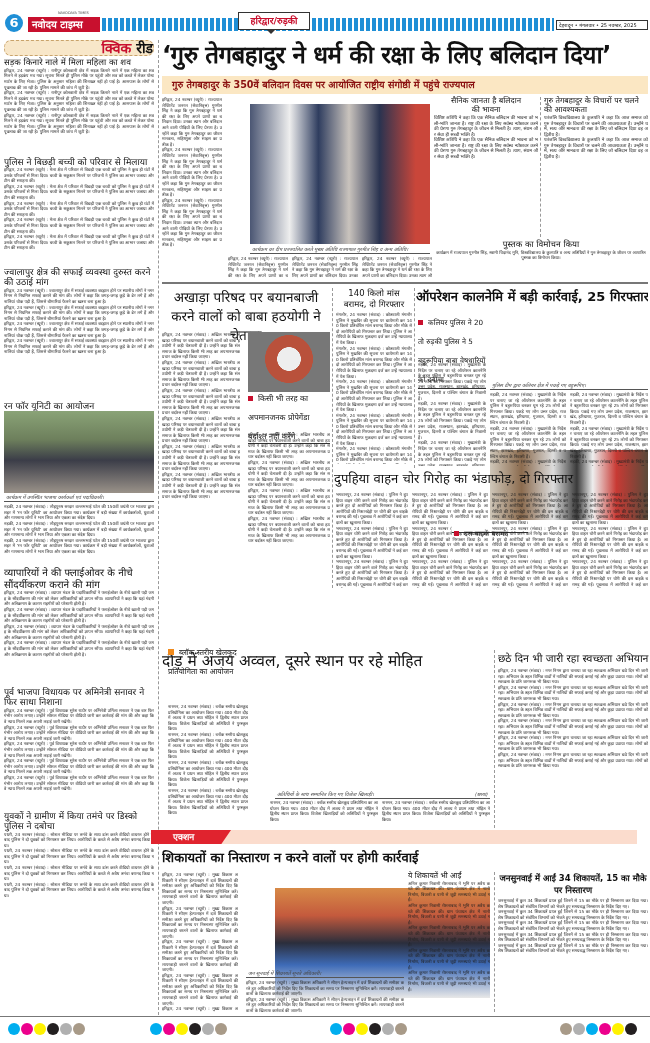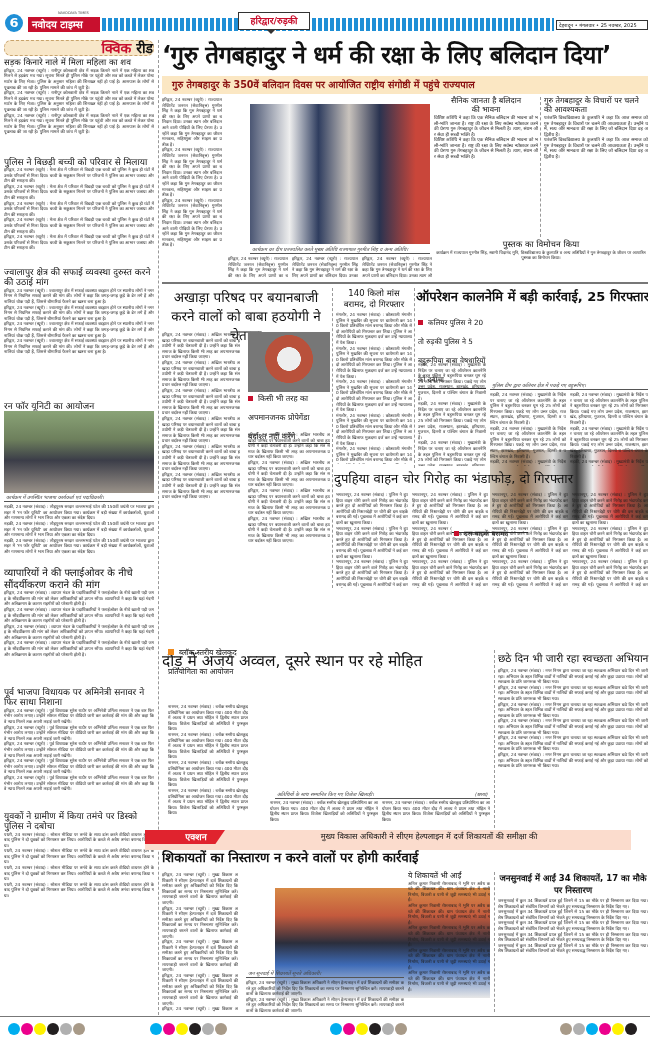--- a/index.html
+++ b/index.html
@@ -259,23 +259,22 @@
   <div class="filler" style="height:158px;margin-top:2px;">
       <span>हरिद्वार, 24 नवम्बर (संवाद) : नगर निगम द्वारा चलाया जा रहा स्वच्छता अभियान छठे दिन भी जारी रहा। अभियान के तहत विभिन्न वार्डों में नालियों की सफाई कराई गई और कूड़ा उठाया गया। लोगों को स्वच्छता के प्रति जागरूक भी किया गया।</span>
       <span>हरिद्वार, 24 नवम्बर (संवाद) : नगर निगम द्वारा चलाया जा रहा स्वच्छता अभियान छठे दिन भी जारी रहा। अभियान के तहत विभिन्न वार्डों में नालियों की सफाई कराई गई और कूड़ा उठाया गया। लोगों को स्वच्छता के प्रति जागरूक भी किया गया।</span>
       <span>हरिद्वार, 24 नवम्बर (संवाद) : नगर निगम द्वारा चलाया जा रहा स्वच्छता अभियान छठे दिन भी जारी रहा। अभियान के तहत विभिन्न वार्डों में नालियों की सफाई कराई गई और कूड़ा उठाया गया। लोगों को स्वच्छता के प्रति जागरूक भी किया गया।</span>
       <span>हरिद्वार, 24 नवम्बर (संवाद) : नगर निगम द्वारा चलाया जा रहा स्वच्छता अभियान छठे दिन भी जारी रहा। अभियान के तहत विभिन्न वार्डों में नालियों की सफाई कराई गई और कूड़ा उठाया गया। लोगों को स्वच्छता के प्रति जागरूक भी किया गया।</span>
       <span>हरिद्वार, 24 नवम्बर (संवाद) : नगर निगम द्वारा चलाया जा रहा स्वच्छता अभियान छठे दिन भी जारी रहा। अभियान के तहत विभिन्न वार्डों में नालियों की सफाई कराई गई और कूड़ा उठाया गया। लोगों को स्वच्छता के प्रति जागरूक भी किया गया।</span>
       <span>हरिद्वार, 24 नवम्बर (संवाद) : नगर निगम द्वारा चलाया जा रहा स्वच्छता अभियान छठे दिन भी जारी रहा। अभियान के तहत विभिन्न वार्डों में नालियों की सफाई कराई गई और कूड़ा उठाया गया। लोगों को स्वच्छता के प्रति जागरूक भी किया गया।</span>
     </div>
 </div>
 
-<div class="abs" style="left:145px;top:830px;width:486px;height:20px;background:#fbdccd;text-align:center;">
+<div class="abs" style="left:151px;top:830px;width:486px;height:14px;background:#fbdccd;">
   <div class="abs" style="left:0;top:0;width:80px;height:14px;background:#e0232e;color:#fff;font-size:9px;font-weight:bold;line-height:14px;padding-left:22px;clip-path:polygon(0 0,100% 0,88% 100%,0 100%);">एक्शन</div>
-  <div class="abs" style="left:84px;top:0;width:400px;font-size:8px;line-height:14px;white-space:nowrap;overflow:hidden;">मुख्य विकास अधिकारी ने सीएम हेल्पलाइन में दर्ज शिकायतों की समीक्षा की</div>
 </div>
 <div class="abs" style="left:162px;top:846px;width:486px;font-size:13px;font-weight:bold;white-space:nowrap;overflow:hidden;line-height:24px;">शिकायतों का निस्तारण न करने वालों पर होगी कार्रवाई</div>
 <div class="abs filler" style="left:162px;top:872px;width:76px;height:140px;">
     <span>हरिद्वार, 24 नवम्बर (ब्यूरो) : मुख्य विकास अधिकारी ने सीएम हेल्पलाइन में दर्ज शिकायतों की समीक्षा करते हुए अधिकारियों को निर्देश दिए कि शिकायतों का समय पर निस्तारण सुनिश्चित करें। लापरवाही बरतने वालों के खिलाफ कार्रवाई की जाएगी।</span>
     <span>हरिद्वार, 24 नवम्बर (ब्यूरो) : मुख्य विकास अधिकारी ने सीएम हेल्पलाइन में दर्ज शिकायतों की समीक्षा करते हुए अधिकारियों को निर्देश दिए कि शिकायतों का समय पर निस्तारण सुनिश्चित करें। लापरवाही बरतने वालों के खिलाफ कार्रवाई की जाएगी।</span>
     <span>हरिद्वार, 24 नवम्बर (ब्यूरो) : मुख्य विकास अधिकारी ने सीएम हेल्पलाइन में दर्ज शिकायतों की समीक्षा करते हुए अधिकारियों को निर्देश दिए कि शिकायतों का समय पर निस्तारण सुनिश्चित करें। लापरवाही बरतने वालों के खिलाफ कार्रवाई की जाएगी।</span>
     <span>हरिद्वार, 24 नवम्बर (ब्यूरो) : मुख्य विकास अधिकारी ने सीएम हेल्पलाइन में दर्ज शिकायतों की समीक्षा करते हुए अधिकारियों को निर्देश दिए कि शिकायतों का समय पर निस्तारण सुनिश्चित करें। लापरवाही बरतने वालों के खिलाफ कार्रवाई की जाएगी।</span>
     <span>हरिद्वार, 24 नवम्बर (ब्यूरो) : मुख्य विकास अधिकारी ने सीएम हेल्पलाइन में दर्ज शिकायतों की समीक्षा करते हुए अधिकारियों को निर्देश दिए कि शिकायतों का समय पर निस्तारण सुनिश्चित करें। लापरवाही बरतने वालों के खिलाफ कार्रवाई की जाएगी।</span>
   </div>
 
@@ -289,21 +288,21 @@
   <div class="filler" style="height:128px;">
       <span>अनिल कुमार निवासी रोशनाबाद ने भूमि पर अवैध कब्जे की शिकायत की। ग्राम पंचायत क्षेत्र में नाली निर्माण, बिजली व पानी से जुड़ी समस्याएं भी उठाई गईं।</span>
       <span>अनिल कुमार निवासी रोशनाबाद ने भूमि पर अवैध कब्जे की शिकायत की। ग्राम पंचायत क्षेत्र में नाली निर्माण, बिजली व पानी से जुड़ी समस्याएं भी उठाई गईं।</span>
       <span>अनिल कुमार निवासी रोशनाबाद ने भूमि पर अवैध कब्जे की शिकायत की। ग्राम पंचायत क्षेत्र में नाली निर्माण, बिजली व पानी से जुड़ी समस्याएं भी उठाई गईं।</span>
       <span>अनिल कुमार निवासी रोशनाबाद ने भूमि पर अवैध कब्जे की शिकायत की। ग्राम पंचायत क्षेत्र में नाली निर्माण, बिजली व पानी से जुड़ी समस्याएं भी उठाई गईं।</span>
       <span>अनिल कुमार निवासी रोशनाबाद ने भूमि पर अवैध कब्जे की शिकायत की। ग्राम पंचायत क्षेत्र में नाली निर्माण, बिजली व पानी से जुड़ी समस्याएं भी उठाई गईं।</span>
     </div>
 </div>
 <div class="abs vrule" style="left:494px;top:872px;height:140px;"></div>
 <div class="abs" style="left:498px;top:872px;width:150px;height:140px;">
-  <div class="h2" style="font-size:8.5px;font-weight:bold;text-align:center;line-height:12px;">जनसुनवाई में आईं 34 शिकायतें, 17 का मौके पर निस्तारण</div>
+  <div class="h2" style="font-size:8.5px;font-weight:bold;text-align:center;line-height:12px;">जनसुनवाई में आईं 34 शिकायतें, 15 का मौके पर निस्तारण</div>
   <div class="filler" style="height:110px;margin-top:2px;">
       <span>जनसुनवाई में कुल 34 शिकायतें प्राप्त हुईं जिनमें से 15 का मौके पर ही निस्तारण कर दिया गया। शेष शिकायतों को संबंधित विभागों को भेजते हुए समयबद्ध निस्तारण के निर्देश दिए गए।</span>
       <span>जनसुनवाई में कुल 34 शिकायतें प्राप्त हुईं जिनमें से 15 का मौके पर ही निस्तारण कर दिया गया। शेष शिकायतों को संबंधित विभागों को भेजते हुए समयबद्ध निस्तारण के निर्देश दिए गए।</span>
       <span>जनसुनवाई में कुल 34 शिकायतें प्राप्त हुईं जिनमें से 15 का मौके पर ही निस्तारण कर दिया गया। शेष शिकायतों को संबंधित विभागों को भेजते हुए समयबद्ध निस्तारण के निर्देश दिए गए।</span>
       <span>जनसुनवाई में कुल 34 शिकायतें प्राप्त हुईं जिनमें से 15 का मौके पर ही निस्तारण कर दिया गया। शेष शिकायतों को संबंधित विभागों को भेजते हुए समयबद्ध निस्तारण के निर्देश दिए गए।</span>
       <span>जनसुनवाई में कुल 34 शिकायतें प्राप्त हुईं जिनमें से 15 का मौके पर ही निस्तारण कर दिया गया। शेष शिकायतों को संबंधित विभागों को भेजते हुए समयबद्ध निस्तारण के निर्देश दिए गए।</span>
     </div>
 </div>
 
 <div class="abs hrule" style="left:0;top:1016px;width:650px;"></div>

